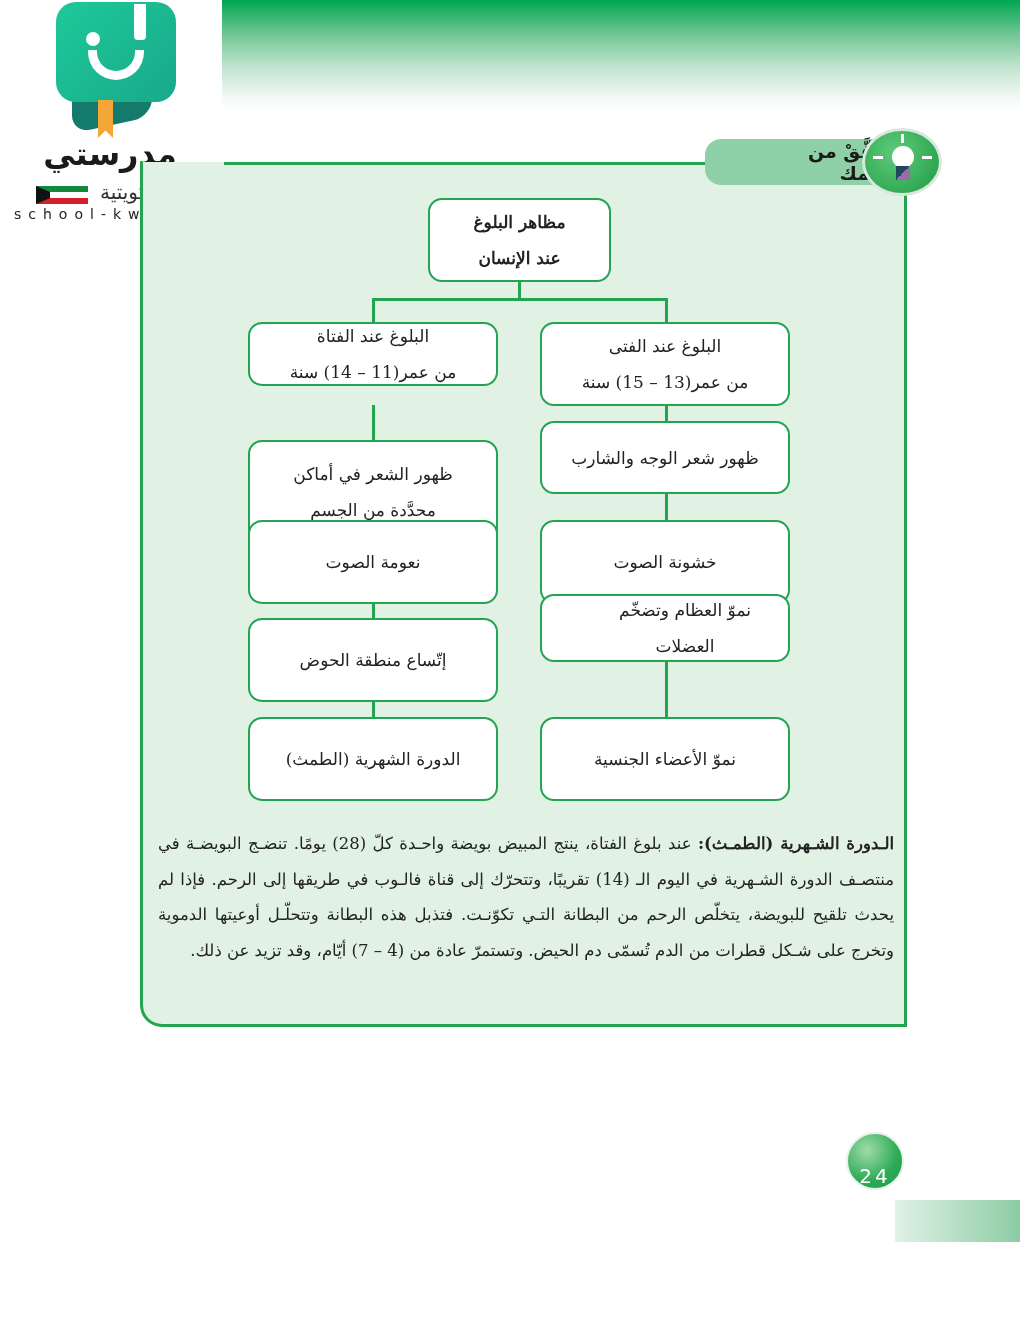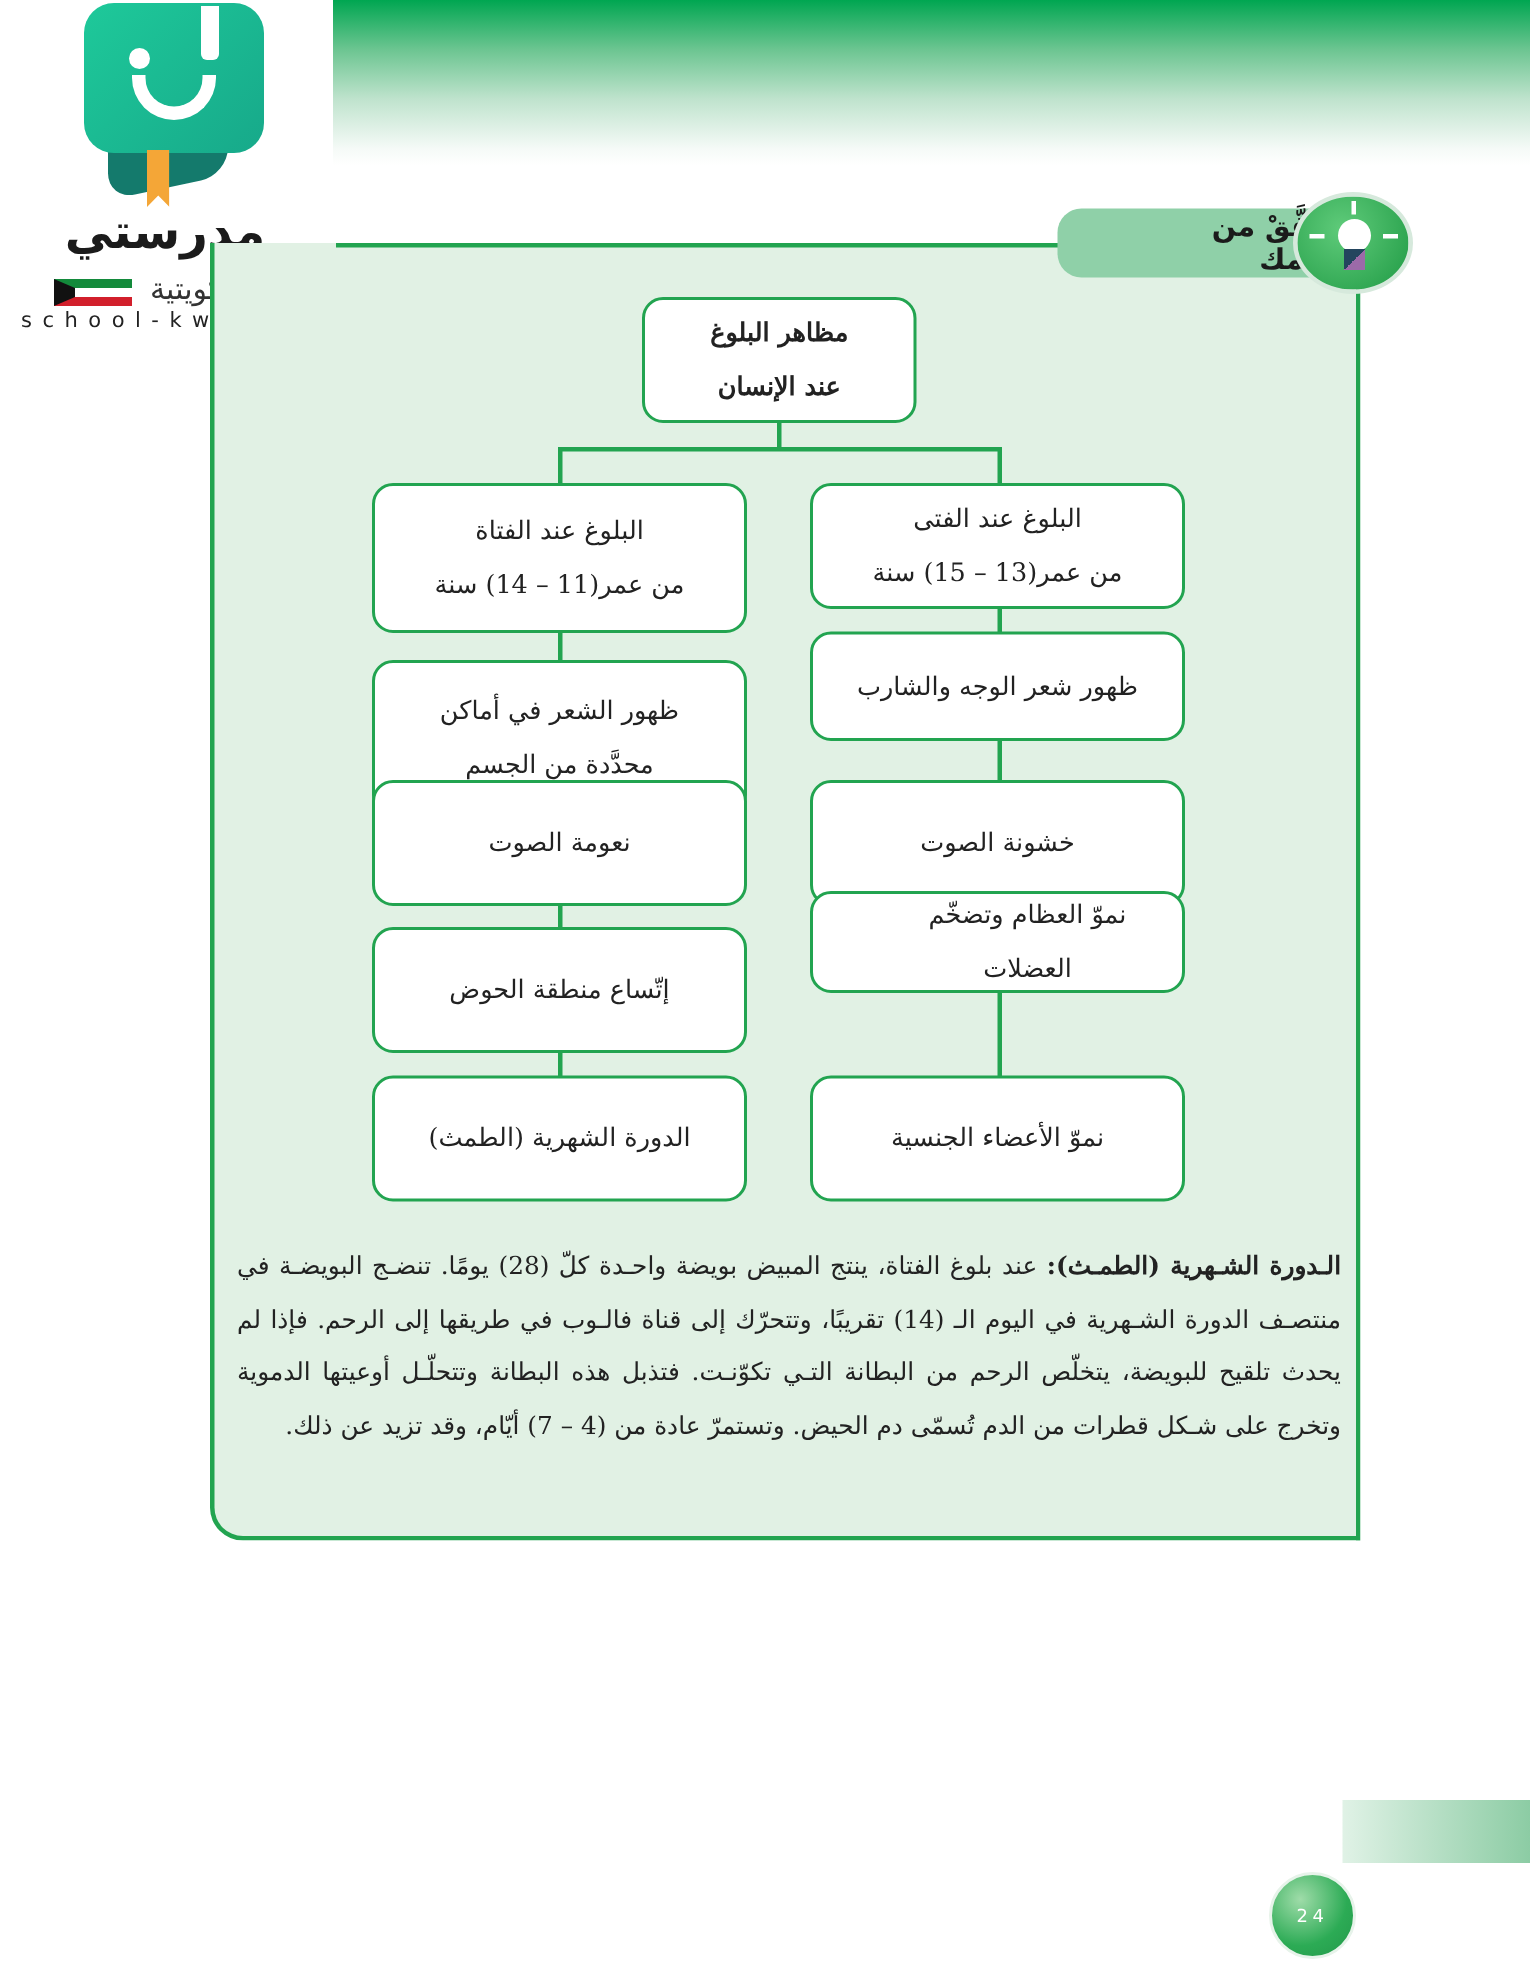--- a/index.html
+++ b/index.html
@@ -49,23 +49,23 @@
          display: flex; flex-direction: column; align-items: center; justify-content: center;
          direction: rtl; font-family: "DejaVu Serif", serif; font-size: 17px; color: #222; line-height: 36px; text-align: center; }
   .line { position: absolute; background: #22a450; }
 
   .para { position: absolute; left: 158px; top: 826px; width: 736px; direction: rtl; text-align: justify;
           font-family: "DejaVu Serif", serif; font-size: 16.5px; line-height: 35.5px; color: #222; }
   .para b { font-weight: bold; }
 
   .page-band { position: absolute; left: 895px; top: 1200px; width: 125px; height: 42px;
                background: linear-gradient(to right, #e0f2e6, #8ccca4); }
-  .page-circle { position: absolute; left: 846px; top: 1248px; width: 58px; height: 58px; border-radius: 50%;
+  .page-circle { position: absolute; left: 846px; top: 1132px; width: 58px; height: 58px; border-radius: 50%;
                  background: radial-gradient(circle at 35% 30%, #9fdca9, #2cab55 60%, #23984a); border: 2px solid #e7f3ea;
-                 display: flex; align-items: center; justify-content: center; color: #fff; font-size: 12px; letter-spacing: 3px; }
+                 display: flex; align-items: flex-end; justify-content: center; color: #fff; font-size: 20px; letter-spacing: 3px; }
 </style>
 </head>
 <body>
 
 <div class="top-band"></div>
 
 <div class="logo">
   <div class="logo-tail"></div>
   <div class="logo-tile"></div>
   <div class="logo-face-bar"></div>
@@ -119,21 +119,21 @@
   <div>خشونة الصوت</div>
 </div>
 <div class="box" style="left:540px;top:594px;width:250px;height:68px;padding-left:40px;">
   <div>نموّ العظام وتضخّم</div>
   <div>العضلات</div>
 </div>
 <div class="box" style="left:540px;top:717px;width:250px;height:84px;">
   <div>نموّ الأعضاء الجنسية</div>
 </div>
 
-<div class="box" style="left:248px;top:322px;width:250px;height:100px;text-align:center;">
+<div class="box" style="left:248px;top:322px;width:250px;height:64px;text-align:center;">
   <div>البلوغ عند الفتاة</div>
   <div>من عمر(11 – 14) سنة</div>
 </div>
 <div class="box" style="left:248px;top:405px;width:250px;height:104px;margin-top:35px;">
   <div>ظهور الشعر في أماكن</div>
   <div>محدَّدة من الجسم</div>
 </div>
 <div class="box" style="left:248px;top:520px;width:250px;height:84px;">
   <div>نعومة الصوت</div>
 </div>

